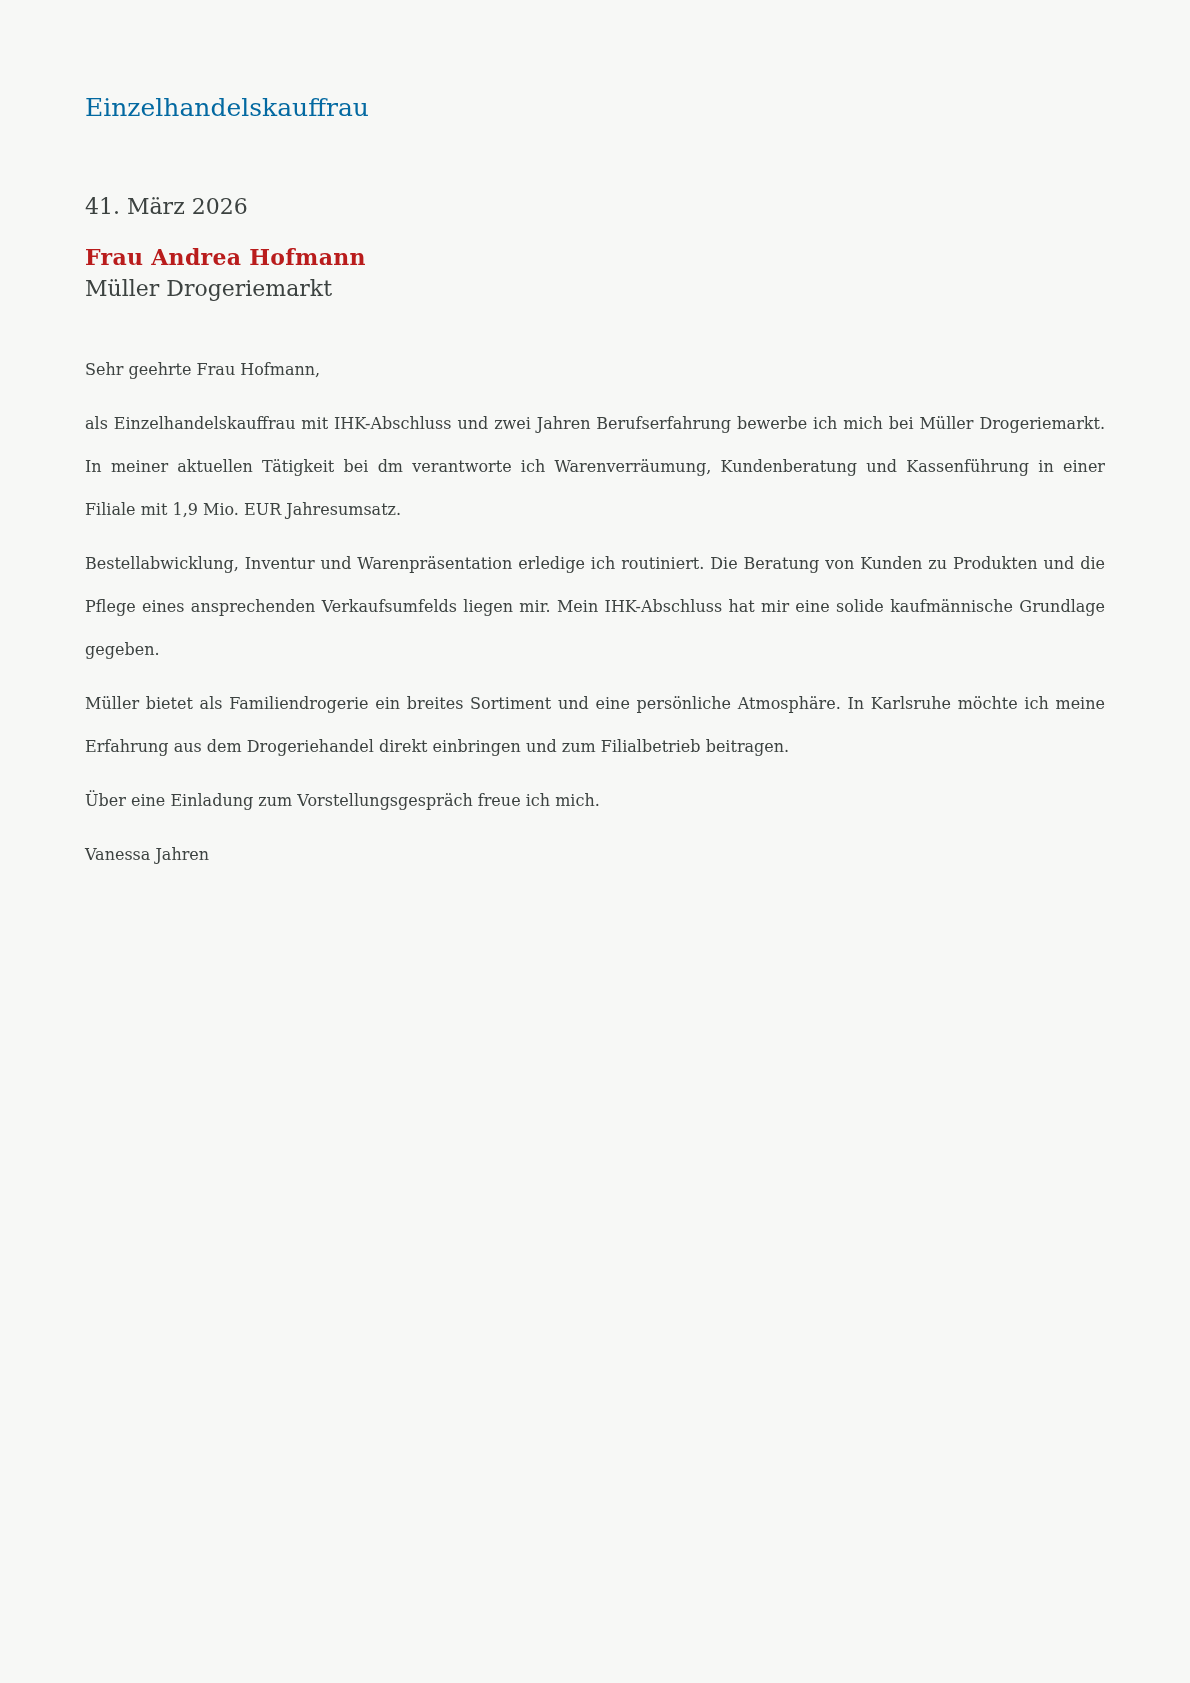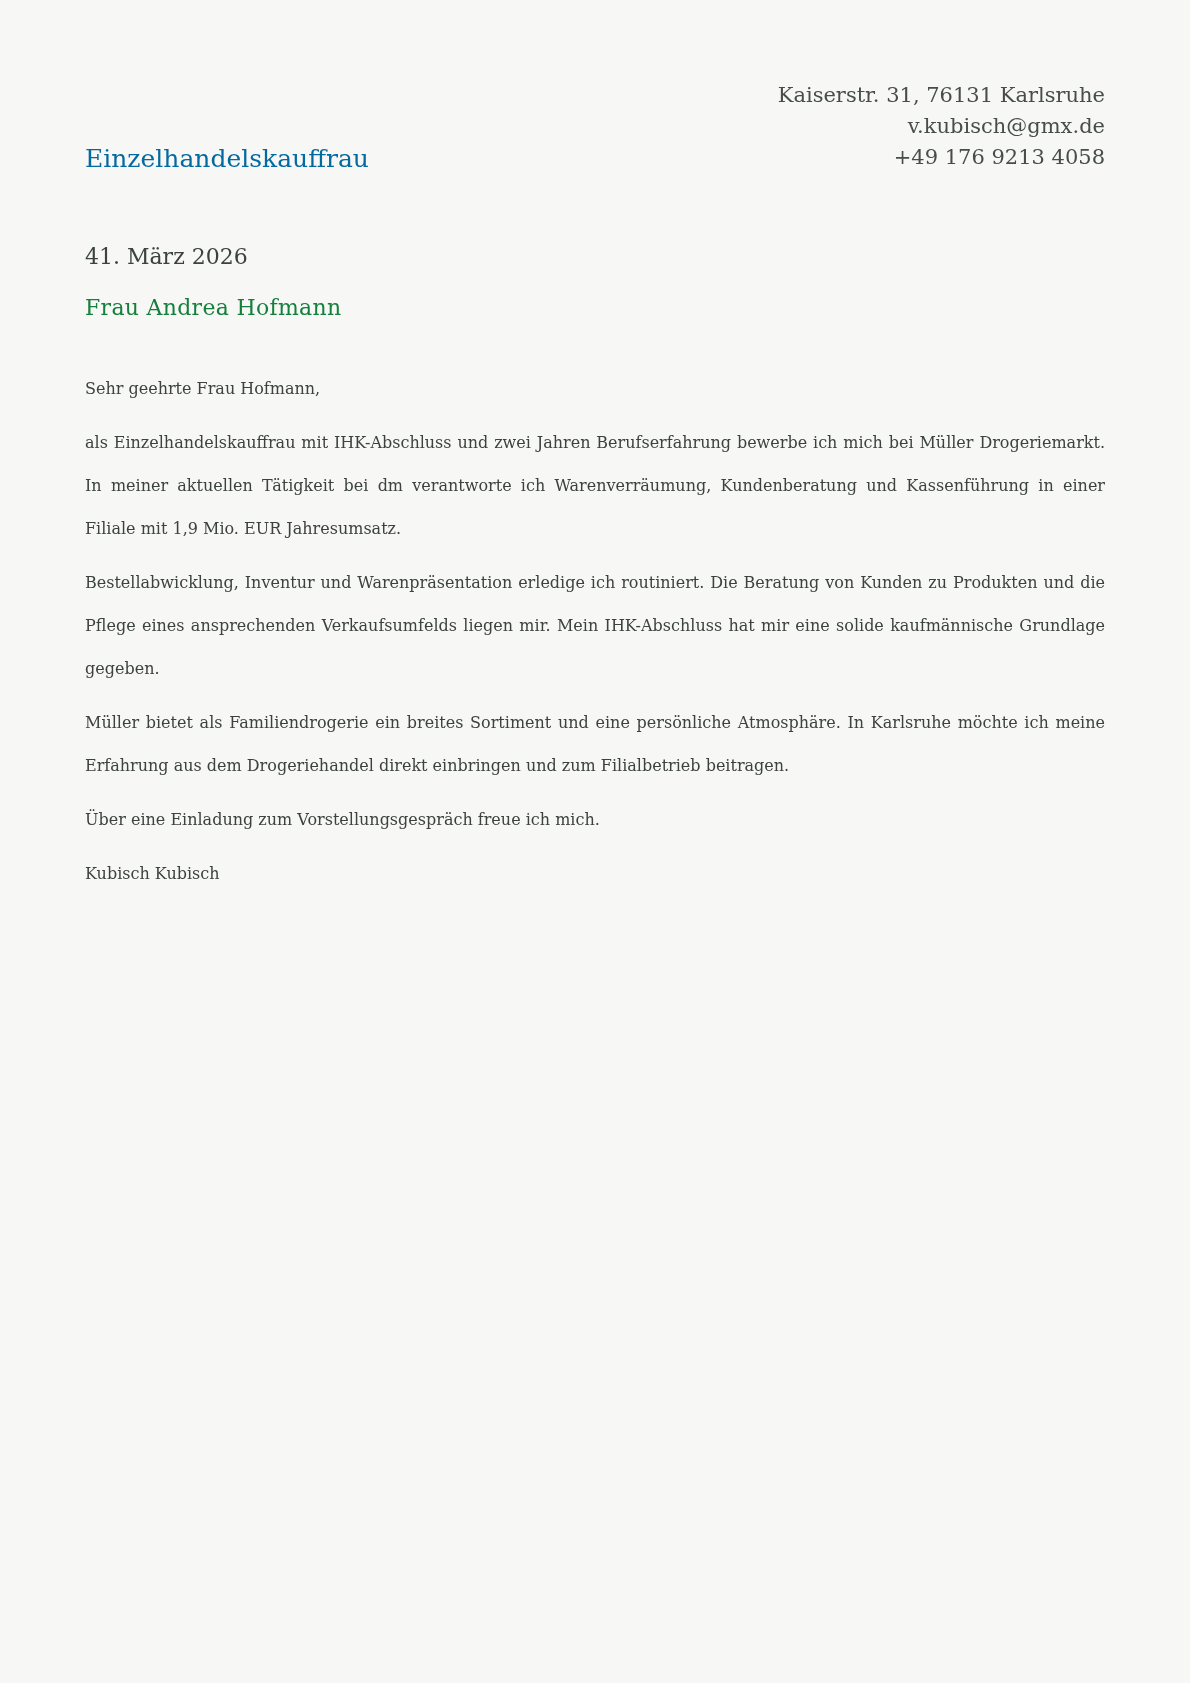--- a/index.html
+++ b/index.html
@@ -55,22 +55,22 @@
     margin-top: 66px;
     font-size: 22px;
     line-height: 31px;
   }
   .recipient {
     margin-top: 20px;
     font-size: 22px;
     line-height: 31px;
   }
   .recipient .recipient-name {
-    color: #15803d;
-    font-weight: 400;
+    color: #b91c1c;
+    font-weight: 700;
     letter-spacing: 0.3px;
   }
   .recipient .recipient-company {
     color: #3c4240;
   }
 
   
   .letter-body {
     margin-top: 44px;
     font-size: 16px;
@@ -87,35 +87,31 @@
 </style>
 </head>
 <body>
 
 <div class="page">
 
   <div class="header">
     <div class="identity">
       <div class="subtitle">Einzelhandelskauffrau</div>
     </div>
-    <div class="contact">
-      <div>Kaiserstr. 31, 76131 Karlsruhe</div>
-      <div>v.kubisch@gmx.de</div>
-      <div>+49 176 9213 4058</div>
-    </div>
   </div>
 
   <div class="date">41. März 2026</div>
 
   <div class="recipient">
     <div class="recipient-name">Frau Andrea Hofmann</div>
+    <div class="recipient-company">Müller Drogeriemarkt</div>
   </div>
 
   <div class="letter-body">
     <p class="no-justify">Sehr geehrte Frau Hofmann,</p>
     <p>als Einzelhandelskauffrau mit IHK-Abschluss und zwei Jahren Berufserfahrung bewerbe ich mich bei Müller Drogeriemarkt. In meiner aktuellen Tätigkeit bei dm verantworte ich Warenverräumung, Kundenberatung und Kassenführung in einer Filiale mit 1,9 Mio. EUR Jahresumsatz.</p>
     <p>Bestellabwicklung, Inventur und Warenpräsentation erledige ich routiniert. Die Beratung von Kunden zu Produkten und die Pflege eines ansprechenden Verkaufsumfelds liegen mir. Mein IHK-Abschluss hat mir eine solide kaufmännische Grundlage gegeben.</p>
     <p>Müller bietet als Familiendrogerie ein breites Sortiment und eine persönliche Atmosphäre. In Karlsruhe möchte ich meine Erfahrung aus dem Drogeriehandel direkt einbringen und zum Filialbetrieb beitragen.</p>
     <p class="no-justify">Über eine Einladung zum Vorstellungsgespräch freue ich mich.</p>
-    <p class="no-justify">Kubisch Kubisch</p>
+    <p class="no-justify">Vanessa Jahren</p>
   </div>
 
 </div>
 
 </body></html>

